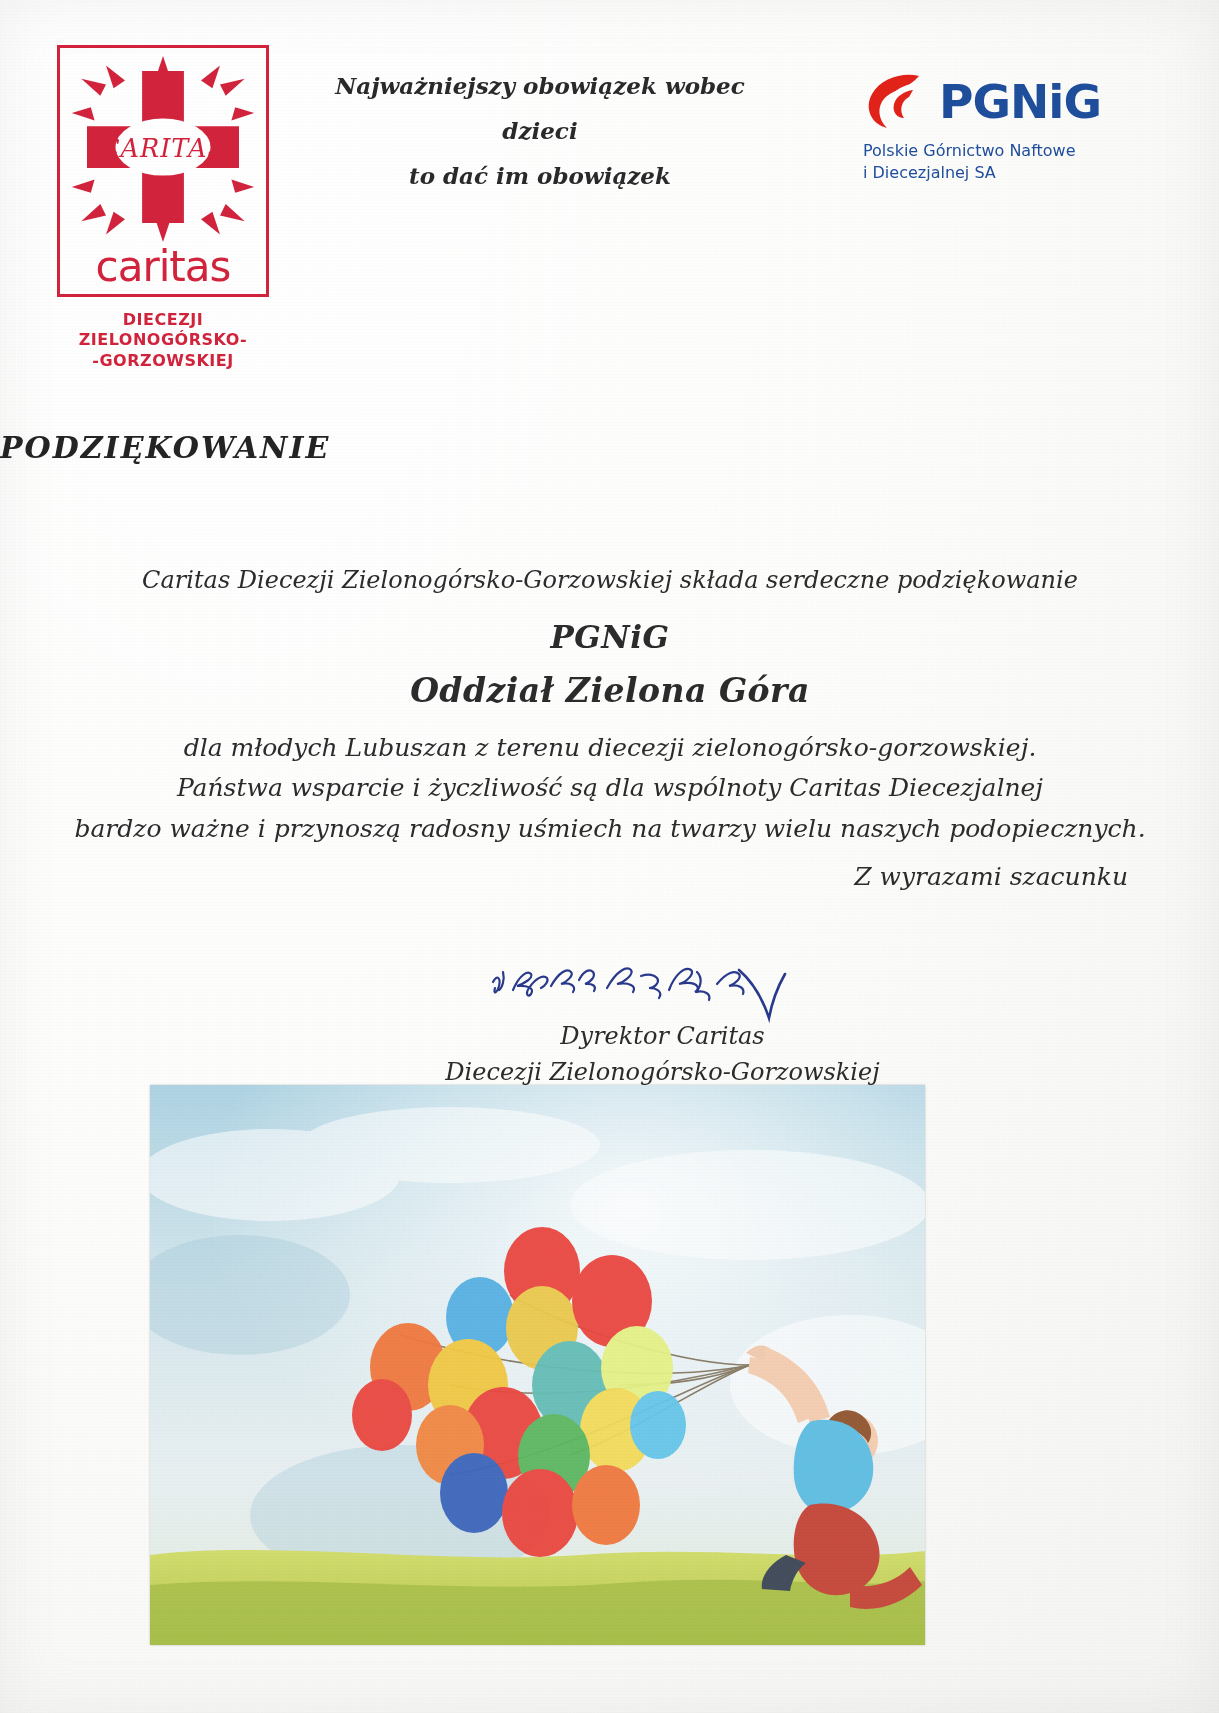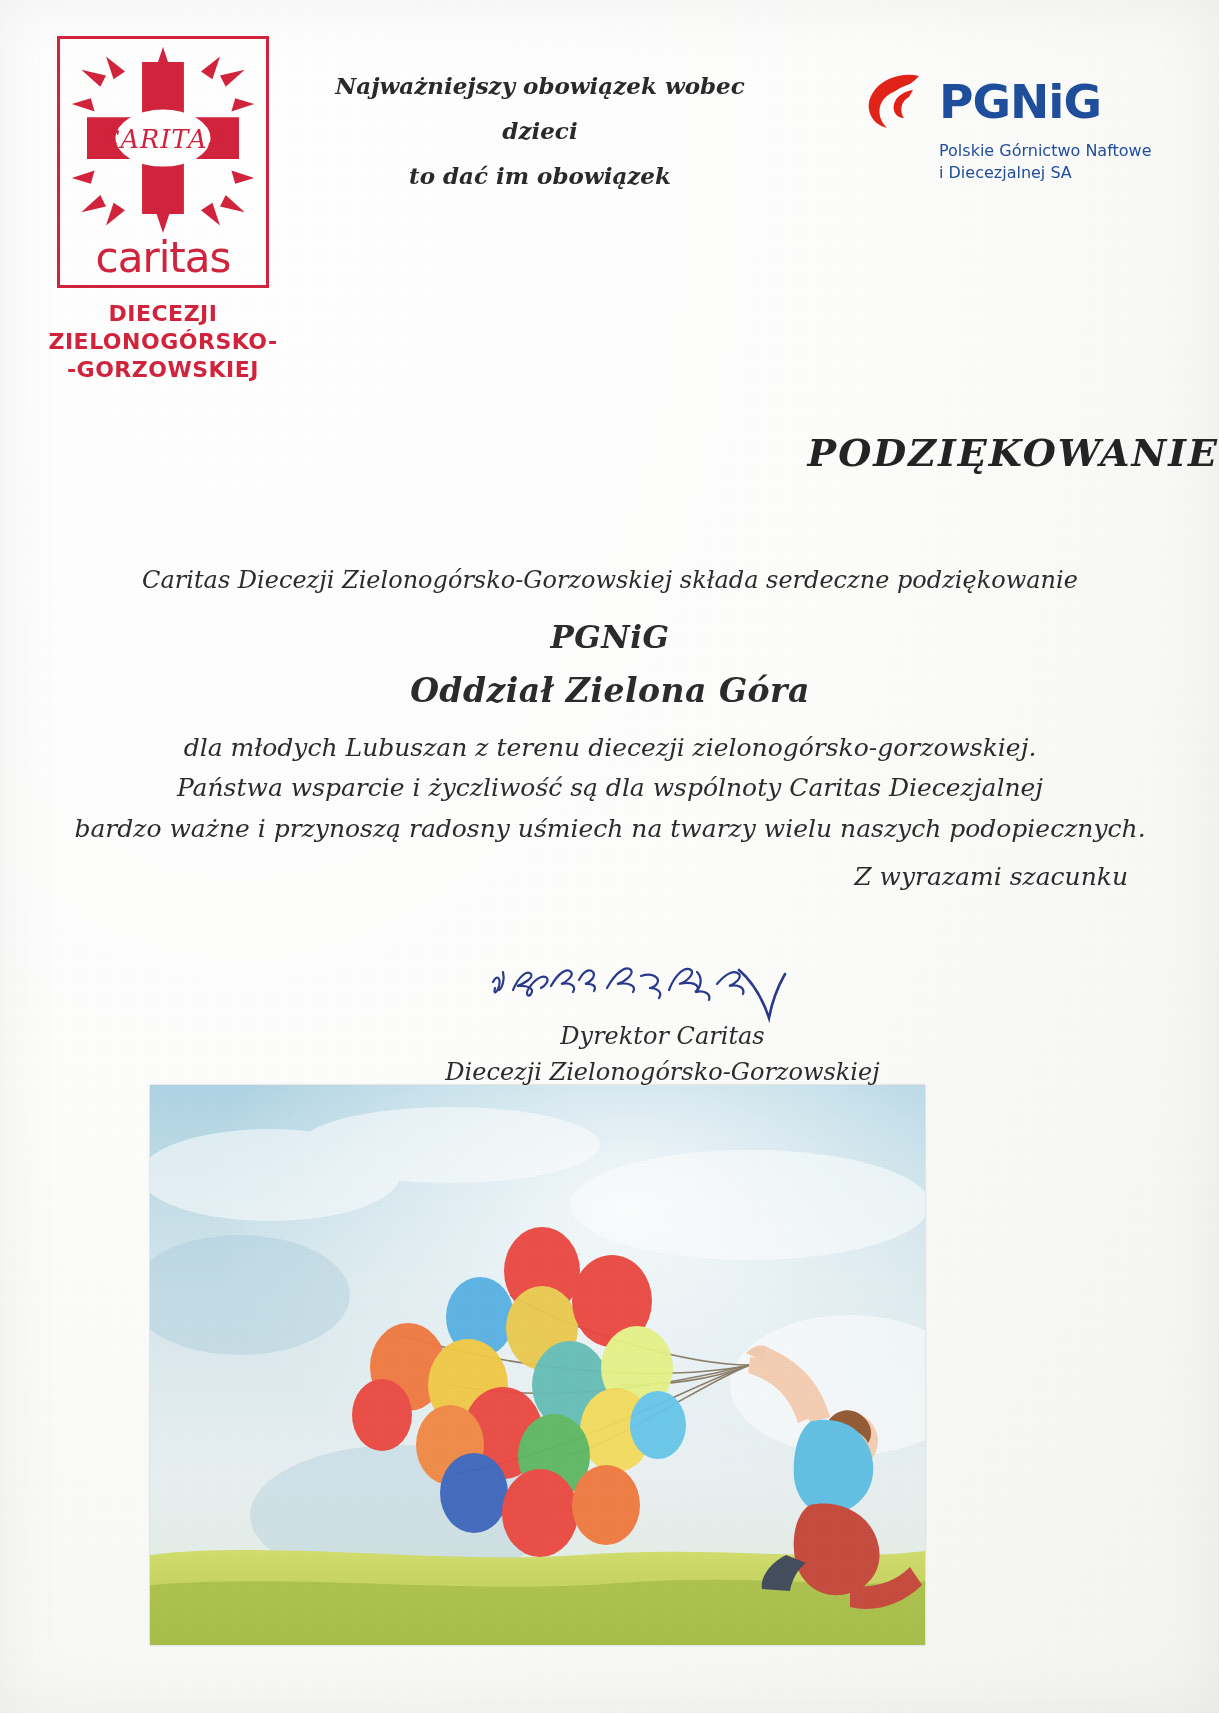--- a/index.html
+++ b/index.html
@@ -55,21 +55,21 @@
     position: absolute;
     left: 28px;
     top: 10px;
     width: 270px;
     text-align: center;
   }
   .caritas-frame {
     position: relative;
     width: 212px;
     height: 252px;
-    margin: 4px auto;
+    margin: 13px auto;
     border: 3px solid #d2243c;
     box-sizing: border-box;
   }
   .caritas-mark {
     position: absolute;
     left: 50%;
     top: 6px;
     transform: translateX(-50%);
     width: 190px;
     height: 190px;
@@ -82,21 +82,21 @@
     font-family: "DejaVu Sans", sans-serif;
     font-size: 42px;
     letter-spacing: -1px;
     color: #d2243c;
     line-height: 1;
   }
   .caritas-diecezja {
     margin-top: 12px;
     font-family: "DejaVu Sans", sans-serif;
     font-weight: bold;
-    font-size: 22px;
+    font-size: 16px;
     line-height: 1.28;
     color: #d2243c;
     letter-spacing: 0.5px;
   }
 
   
   .motto {
     position: absolute;
     left: 300px;
     top: 42px;
@@ -130,38 +130,37 @@
   .pgnig-word {
     font-family: "DejaVu Sans", sans-serif;
     font-weight: bold;
     font-size: 47px;
     letter-spacing: -1px;
     color: #1f4e9c;
     line-height: 1;
   }
   .pgnig-sub {
     margin-top: 8px;
-    margin-left: 76px;
     font-family: "DejaVu Sans", sans-serif;
     font-size: 16px;
     line-height: 1.35;
     color: #1f4e9c;
   }
 
   
   .doc-title {
     position: absolute;
     top: 430px;
     left: 0;
     width: 100%;
-    text-align: right;
+    text-align: left;
     font-family: "DejaVu Serif", serif;
     font-style: italic;
     font-weight: bold;
-    font-size: 38px;
+    font-size: 30px;
     letter-spacing: 2px;
     color: #242424;
   }
 
   
   .body-text {
     position: absolute;
     top: 561px;
     left: 70px;
     width: 1080px;

